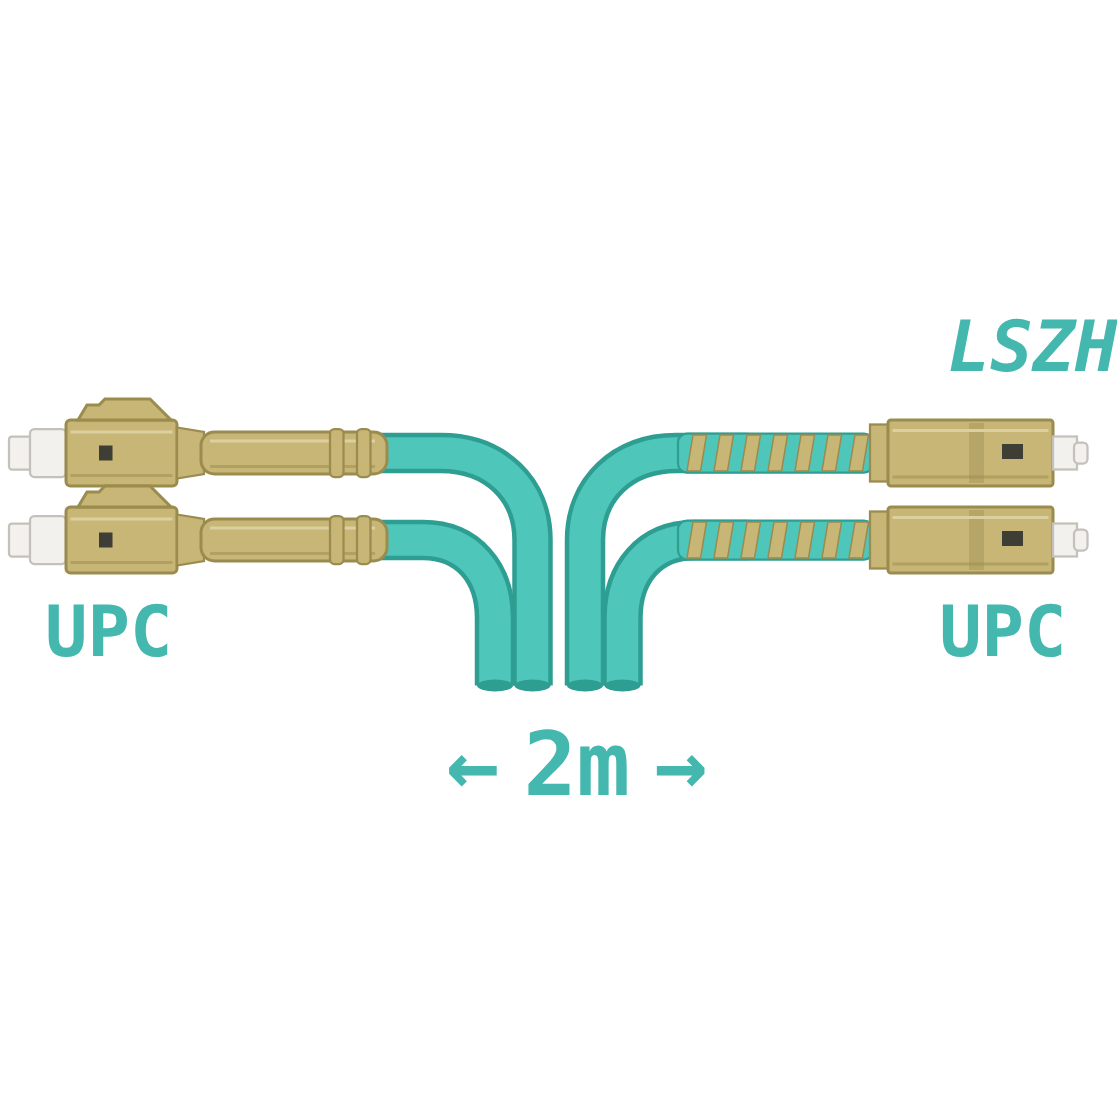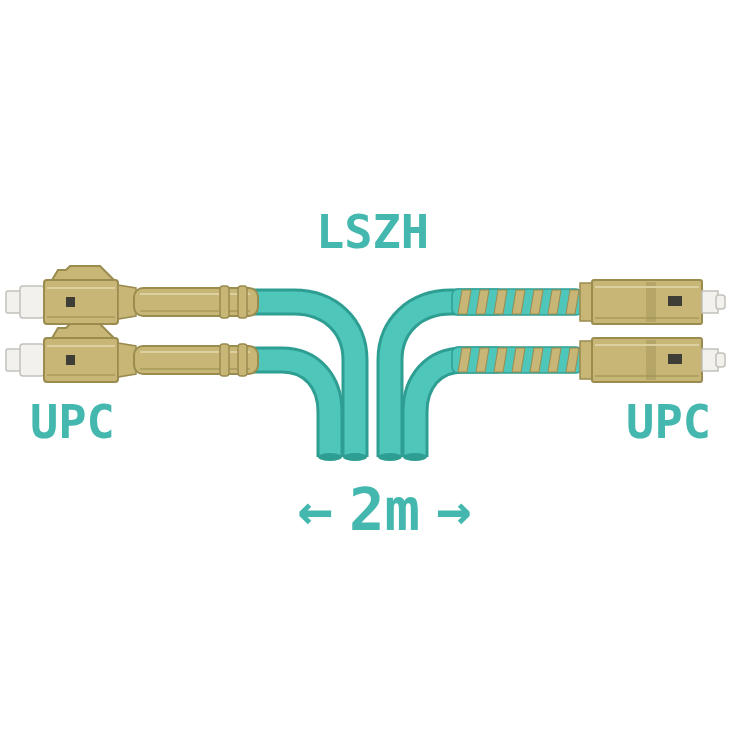--- a/index.html
+++ b/index.html
@@ -6,21 +6,21 @@
   .stage{
     position:relative;width:745px;height:745px;overflow:hidden;
     background:var(--background,#ffffff);
     font-family:"DejaVu Sans Mono","Liberation Mono",monospace;
   }
   .stage svg{position:absolute;left:0;top:0;}
   .label{
     position:absolute;font-weight:bold;color:var(--text,#44b8ae);
     line-height:1;white-space:nowrap;
   }
-  .lszh{top:208px;left:0;width:100%;text-align:center;font-size:47px;}
+  .lszh{top:208px;left:0;width:100%;text-align:right;font-size:47px;font-style:italic;}
   .upc-left{top:398px;left:30px;font-size:47px;}
   .upc-right{top:398px;right:34px;font-size:47px;}
   .length{top:480px;left:0;width:100%;text-align:center;font-size:59px;padding-left:12px;}
   .length span{margin:0 8px;}
 </style>
 </head>
 <body>
 
 <div class="stage">
 

